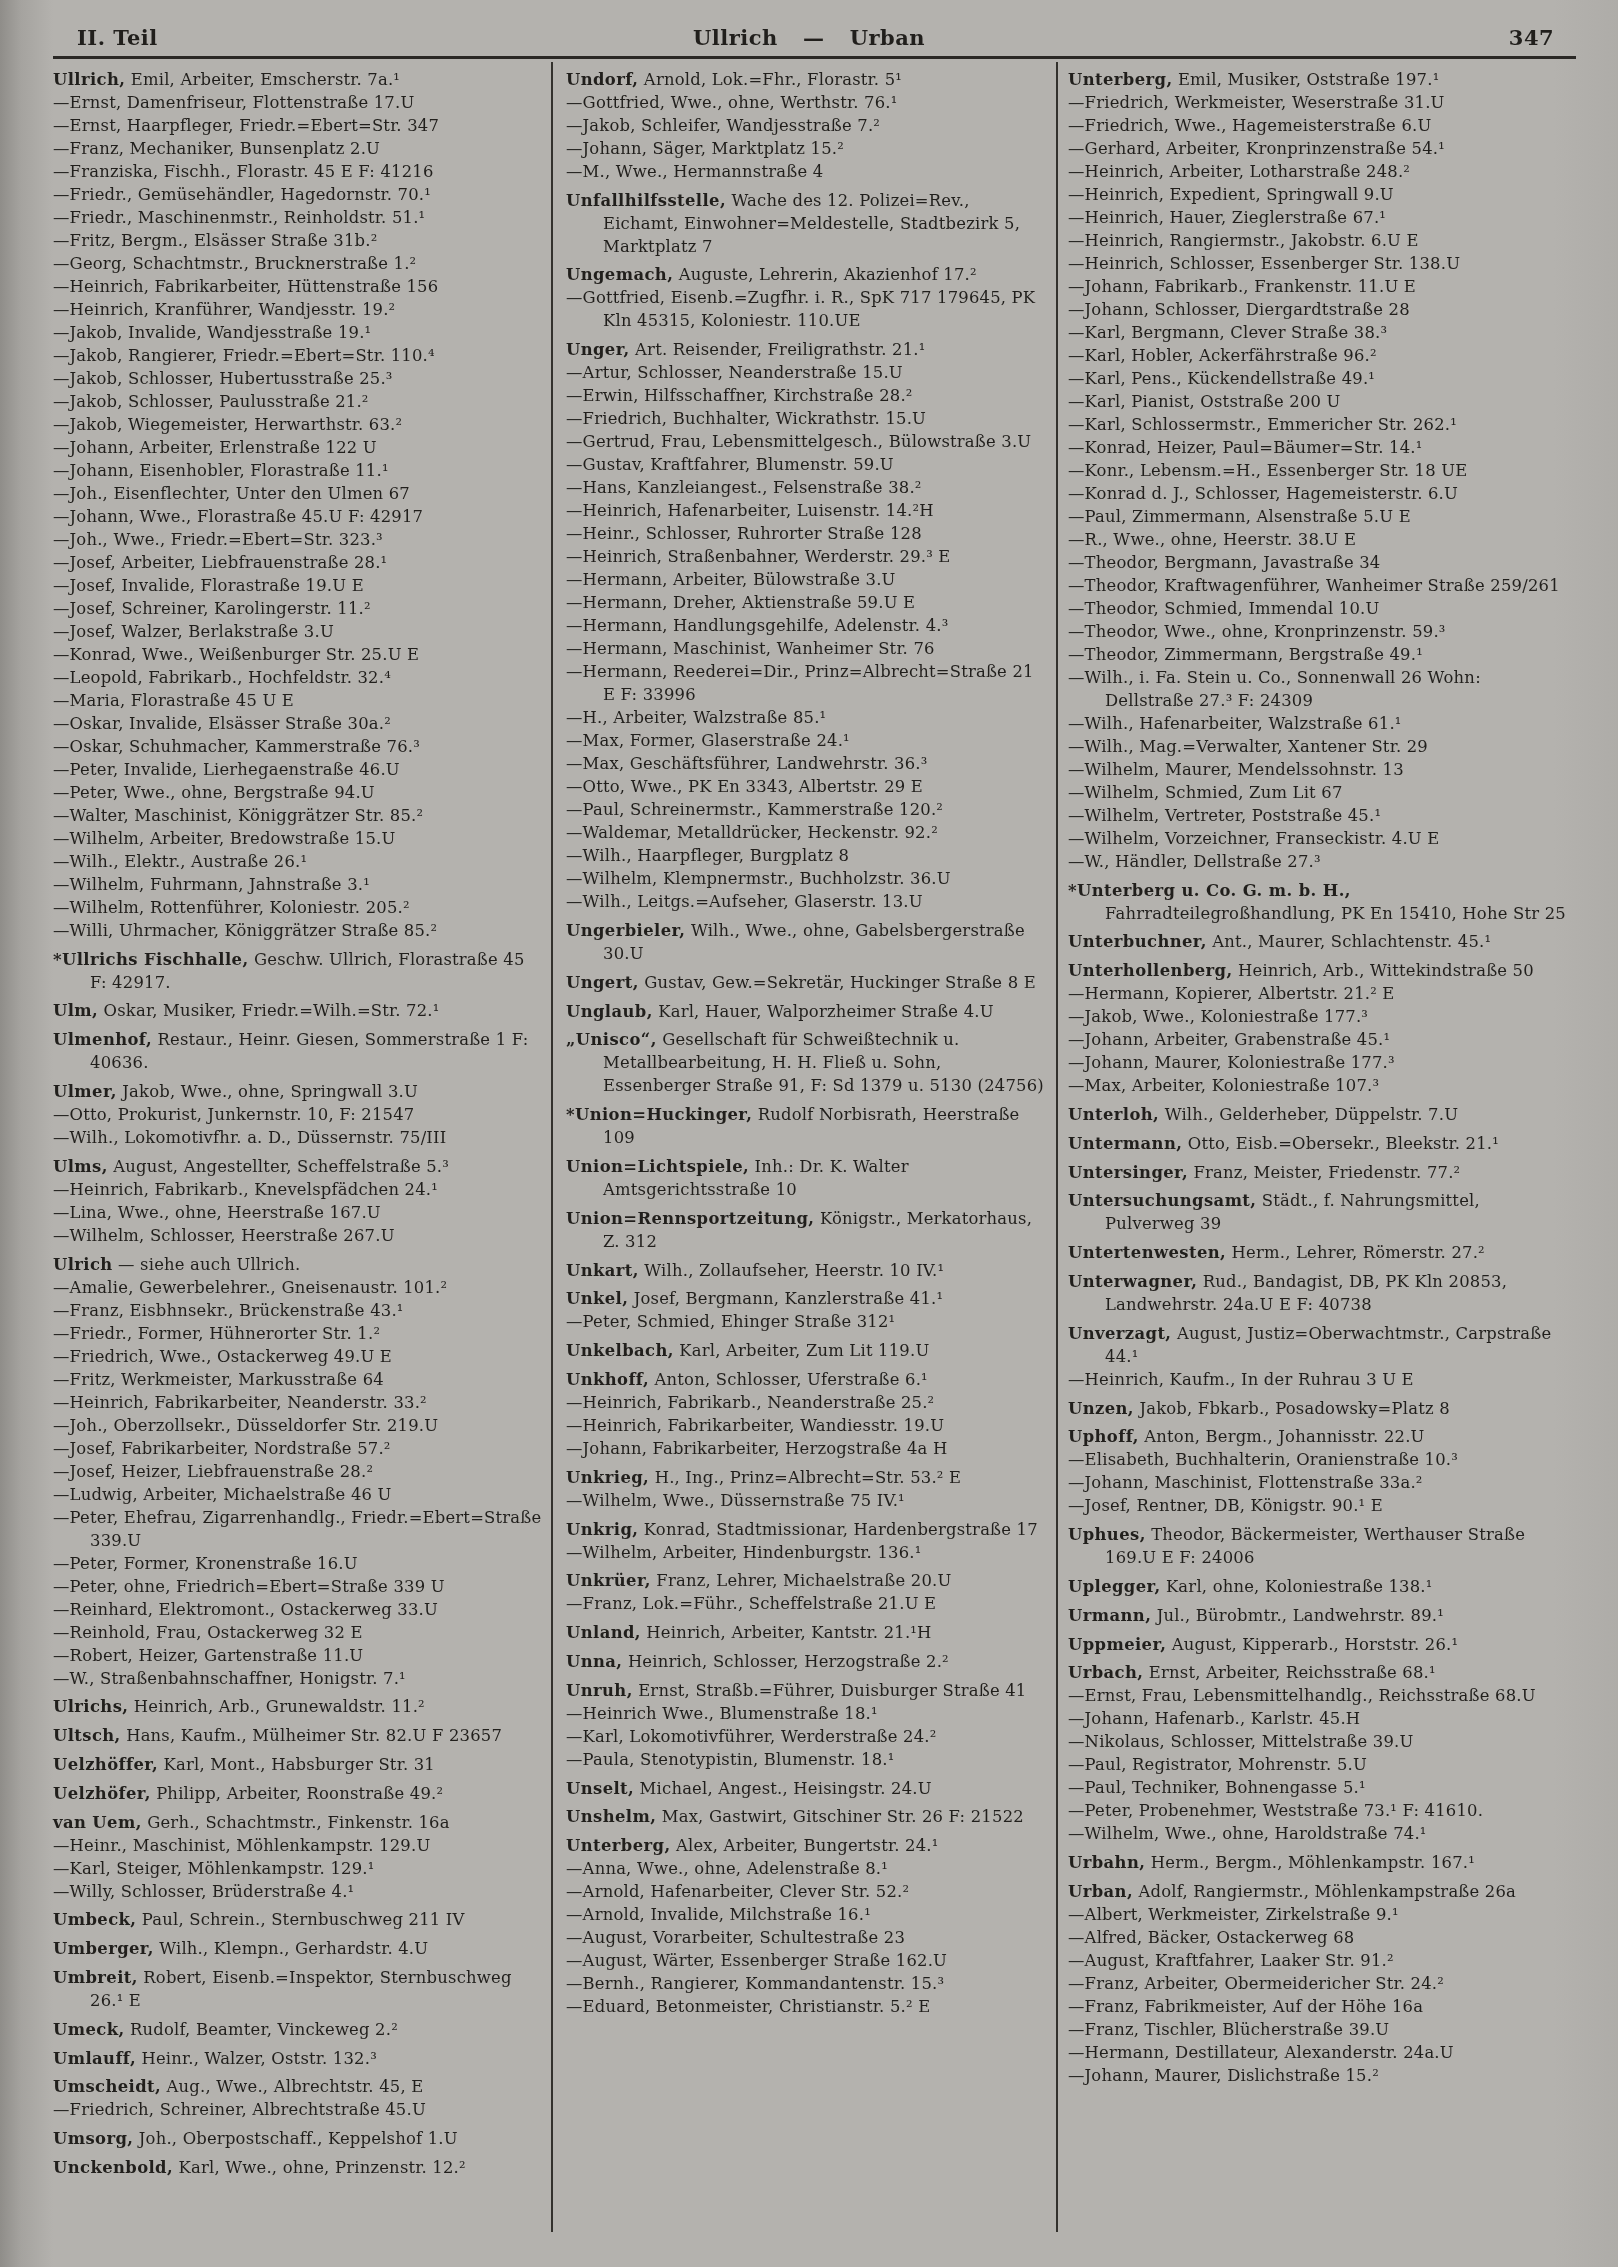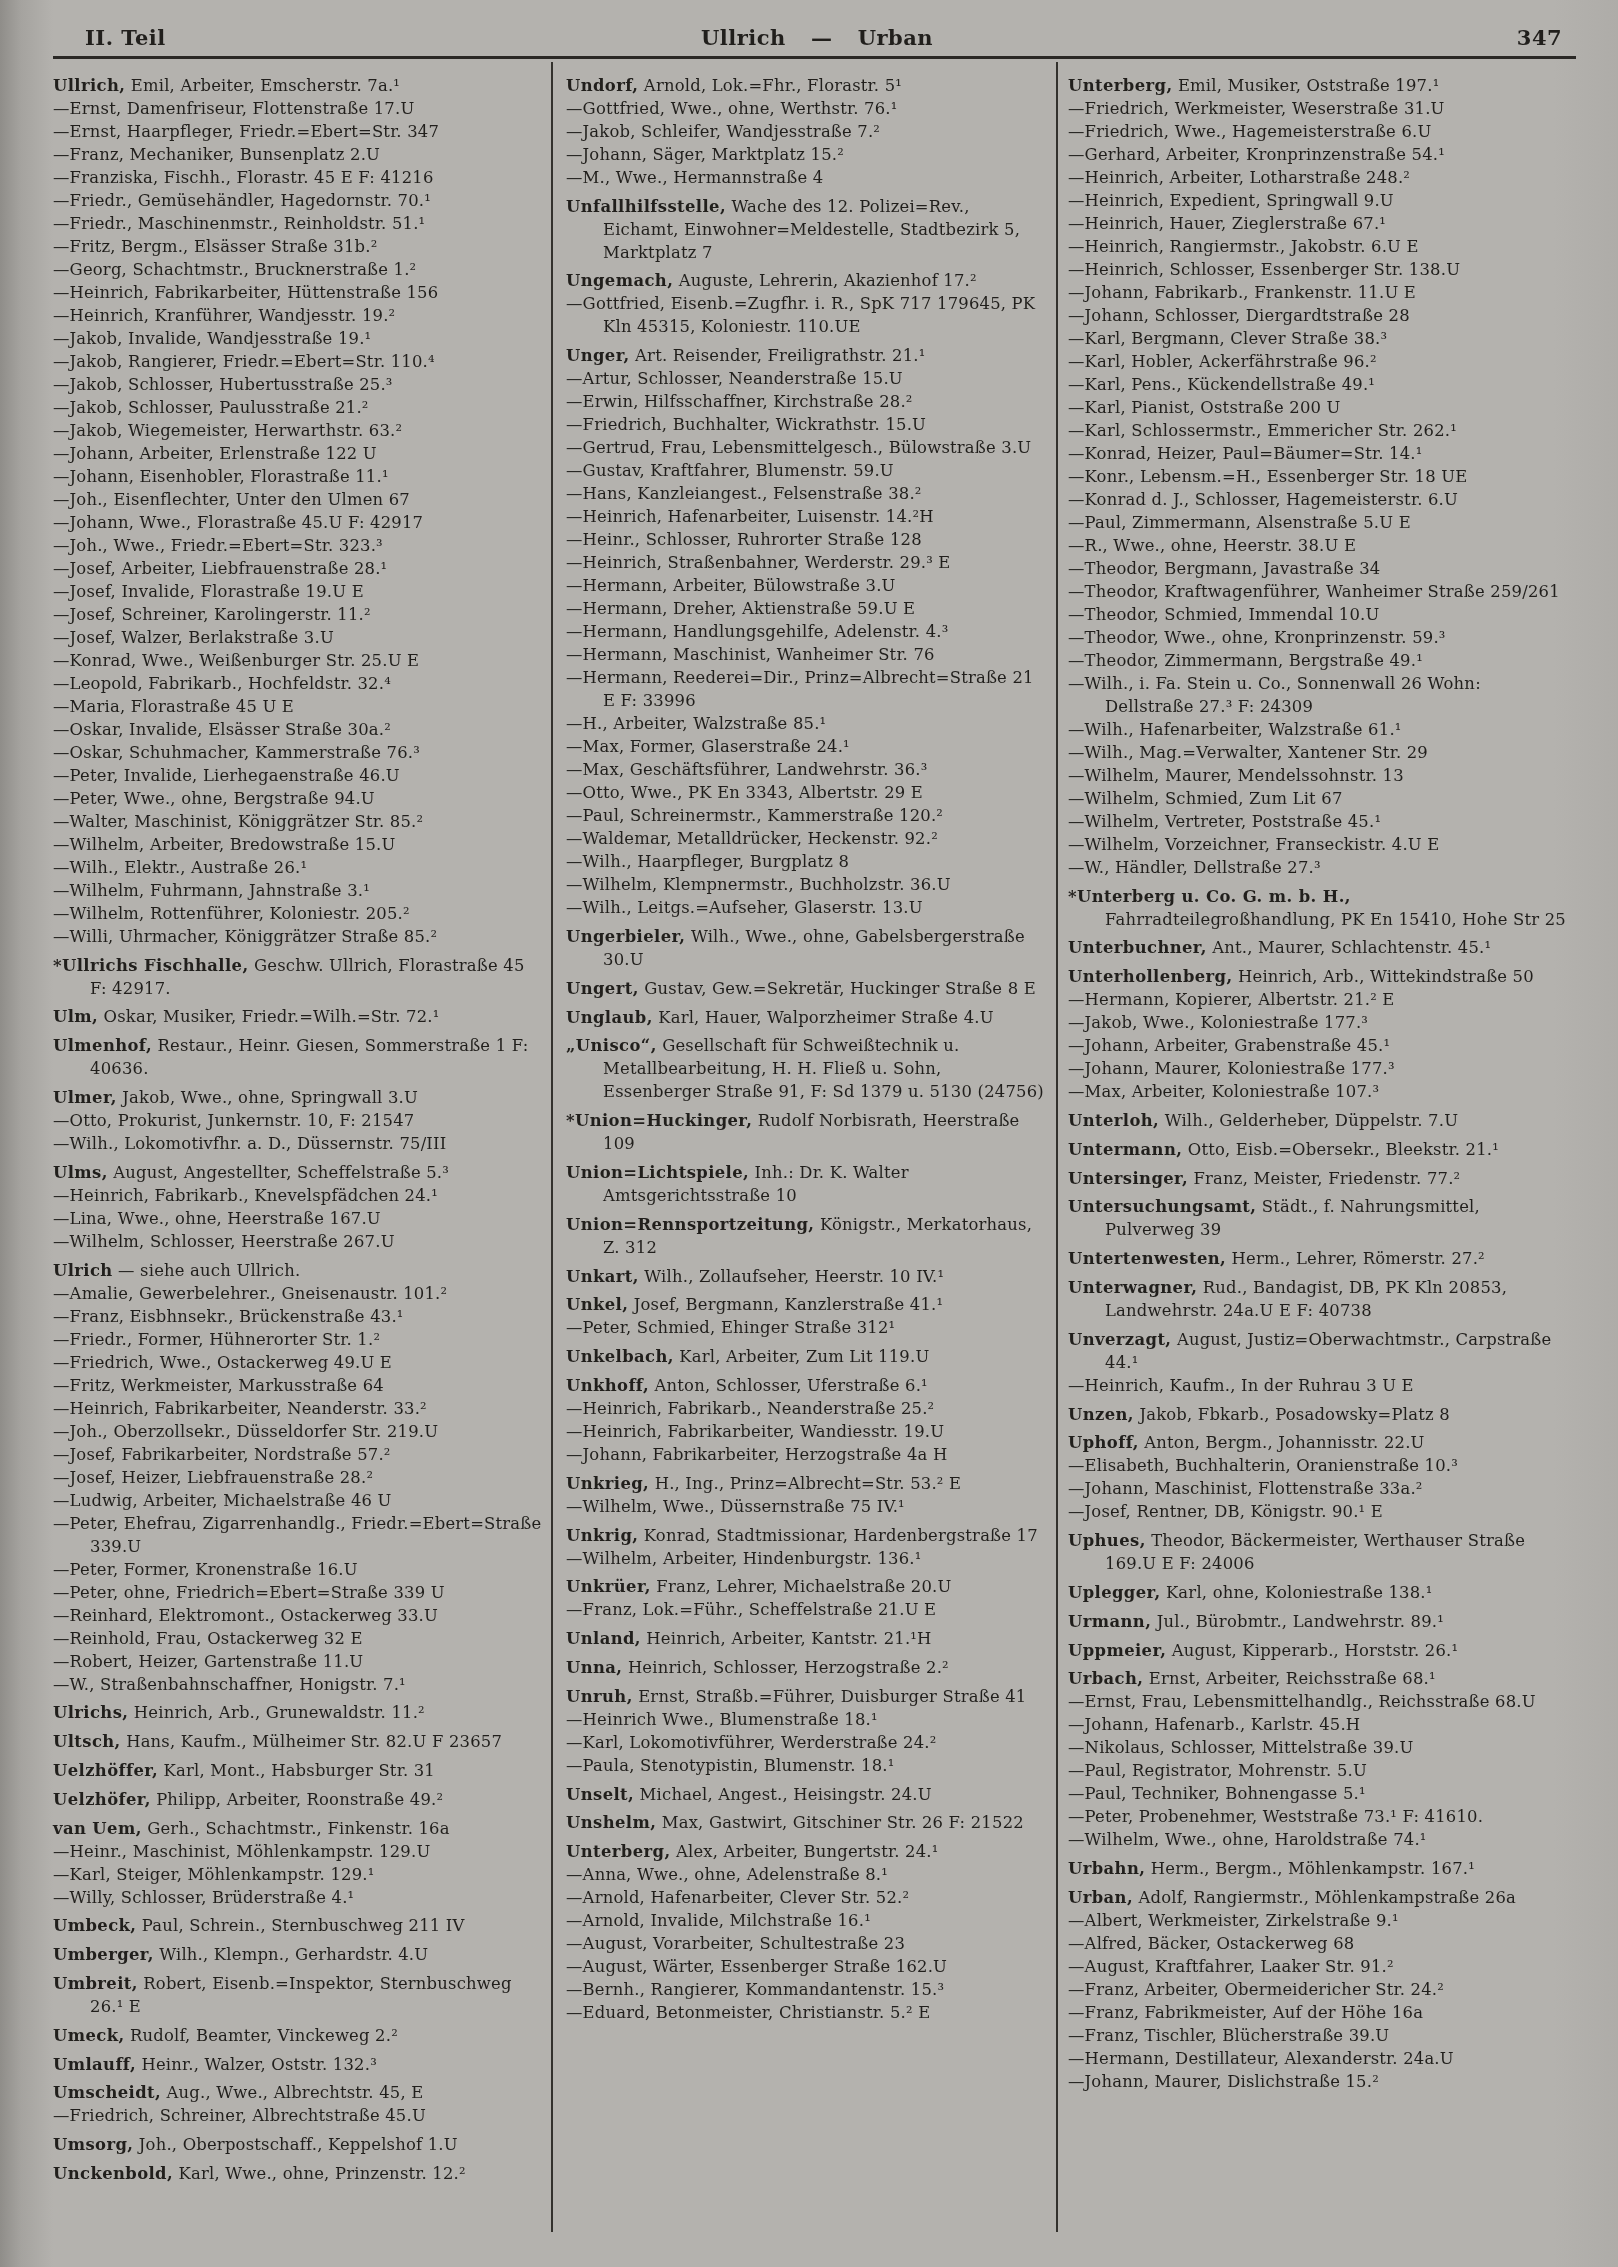--- a/index.html
+++ b/index.html
@@ -8,35 +8,35 @@
     background: #b4b2ae;
     font-family: "DejaVu Serif", "Liberation Serif", serif;
     color: #211f1c;
   }
   #page {
     position: absolute; inset: 0;
     background:
       linear-gradient(90deg, #8f8d89 0px, #a5a39f 21px, #b4b2ae 53px, #b4b2ae 96%, #aeaca8 100%),
       #b4b2ae;
   }
-  .hdr { position: absolute; top: 25px; font-weight: bold; font-size: 21px; letter-spacing: 0.5px; margin-left: 8px; }
+  .hdr { position: absolute; top: 25px; font-weight: bold; font-size: 21px; letter-spacing: 0.5px; }
   #hdr-left   { left: 77px; }
   #hdr-center { left: 565px; width: 488px; text-align: center; word-spacing: 17.4px; }
   #hdr-right  { left: 1487px; width: 89px; text-align: center; }
   #hdr-rule {
     position: absolute; left: 53px; top: 56px; width: 1523px; height: 2.9px;
     background: #2a2825;
   }
   .vrule {
     position: absolute; top: 62px; width: 1.9px; height: 2170px;
     background: #33312d;
   }
   #vrule-1 { left: 551px; }
   #vrule-2 { left: 1056px; }
-  .col { position: absolute; top: 62px; font-size: 16.4px; line-height: 23px; margin-top: 6px; }
+  .col { position: absolute; top: 62px; font-size: 16.4px; line-height: 23px; }
   #col-1 { left: 53px;  width: 490px; }
   #col-2 { left: 566px; width: 483px; }
   #col-3 { left: 1068px; width: 504px; }
   .entry { padding-left: 37px; text-indent: -37px; letter-spacing: 0.2px; }
   .entry.head { margin-top: 5.8px; }
   .entry b { font-weight: bold; letter-spacing: 0.4px; }
 </style>
 </head>
 <body>
 

